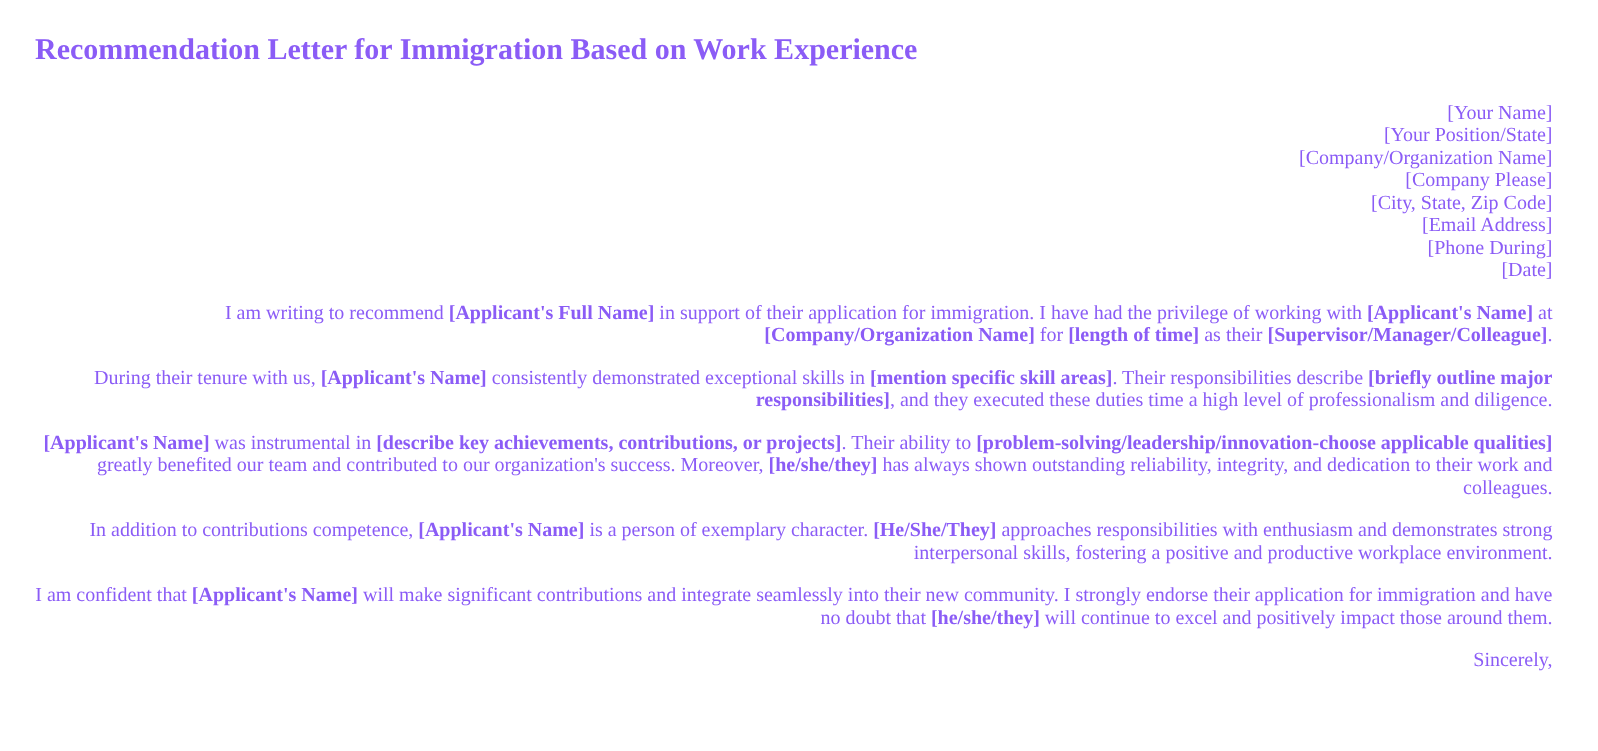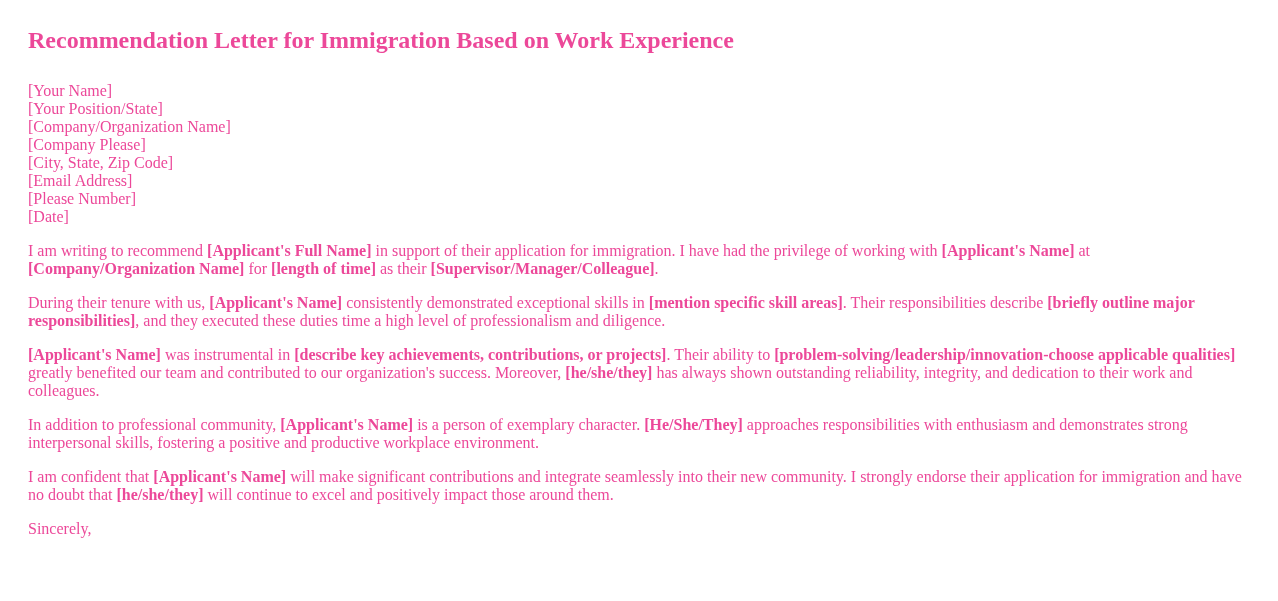--- a/index.html
+++ b/index.html
@@ -2,55 +2,55 @@
 <html><head>
 <meta charset="utf-8">
 <style>
   html, body { margin: 0; padding: 0; background: #ffffff; }
   .page {
     width: 1278px;
     height: 601px;
     overflow: hidden;
     box-sizing: border-box;
     background: #ffffff;
-    color: #ec4899;
+    color: #8b5cf6;
     font-family: "Liberation Serif", "DejaVu Serif", serif;
     font-size: 16px;
     line-height: 18px;
     padding: 26px 36px 0 28px;
   }
   .doc-title {
     font-size: 24px;
     line-height: 28px;
     font-weight: bold;
     margin: 0 0 28px 0;
   }
-  .page p { margin: 16px 0; }
+  .page p { margin: 16px 0; text-align: right; }
   .page strong { font-weight: bold; }
 </style>
 </head>
 <body>
 
 <div class="page">
 
   <h1 class="doc-title">Recommendation Letter for Immigration Based on Work Experience</h1>
 
   <p>
     <span>[Your Name]</span><br>
     <span>[Your Position/State]</span><br>
     <span>[Company/Organization Name]</span><br>
     <span>[Company Please]</span><br>
     <span>[City, State, Zip Code]</span><br>
     <span>[Email Address]</span><br>
-    <span>[Please Number]</span><br>
+    <span>[Phone During]</span><br>
     <span>[Date]</span>
   </p>
 
 
   <p><span>I am writing to recommend </span><strong>[Applicant's Full Name]</strong><span> in support of their application for immigration. I have had the privilege of working with </span><strong>[Applicant's Name]</strong><span> at </span><strong>[Company/Organization Name]</strong><span> for </span><strong>[length of time]</strong><span> as their </span><strong>[Supervisor/Manager/Colleague]</strong><span>.</span></p>
   <p><span>During their tenure with us, </span><strong>[Applicant's Name]</strong><span> consistently demonstrated exceptional skills in </span><strong>[mention specific skill areas]</strong><span>. Their responsibilities describe </span><strong>[briefly outline major responsibilities]</strong><span>, and they executed these duties time a high level of professionalism and diligence.</span></p>
   <p><strong>[Applicant's Name]</strong><span> was instrumental in </span><strong>[describe key achievements, contributions, or projects]</strong><span>. Their ability to </span><strong>[problem-solving/leadership/innovation-choose applicable qualities]</strong><span> greatly benefited our team and contributed to our organization's success. Moreover, </span><strong>[he/she/they]</strong><span> has always shown outstanding reliability, integrity, and dedication to their work and colleagues.</span></p>
-  <p><span>In addition to professional community, </span><strong>[Applicant's Name]</strong><span> is a person of exemplary character. </span><strong>[He/She/They]</strong><span> approaches responsibilities with enthusiasm and demonstrates strong interpersonal skills, fostering a positive and productive workplace environment.</span></p>
+  <p><span>In addition to contributions competence, </span><strong>[Applicant's Name]</strong><span> is a person of exemplary character. </span><strong>[He/She/They]</strong><span> approaches responsibilities with enthusiasm and demonstrates strong interpersonal skills, fostering a positive and productive workplace environment.</span></p>
   <p><span>I am confident that </span><strong>[Applicant's Name]</strong><span> will make significant contributions and integrate seamlessly into their new community. I strongly endorse their application for immigration and have no doubt that </span><strong>[he/she/they]</strong><span> will continue to excel and positively impact those around them.</span></p>
 
   <p>Sincerely,</p>
 
 </div>
 
 </body></html>

